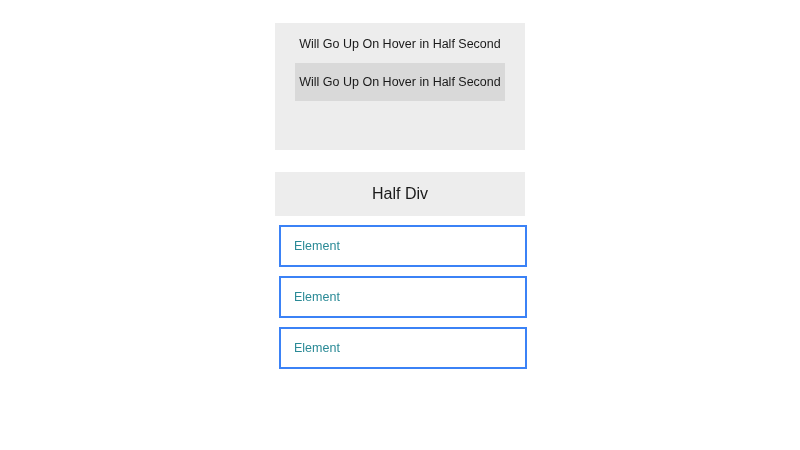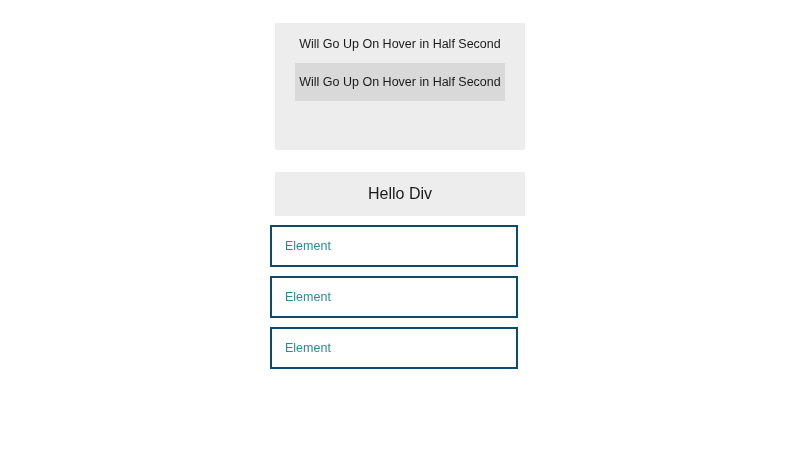--- a/index.html
+++ b/index.html
@@ -73,24 +73,24 @@
   }
   .hello-div-label {
     font-size: 16px;
     color: #1a1a1a;
     line-height: 20px;
   }
 
   
   .element-box {
     position: absolute;
-    left: 270px;
+    left: 279px;
     width: 248px;
     height: 42px;
-    border: 2px solid #0c4a6e;
+    border: 2px solid #3b82f6;
     background: #ffffff;
     box-sizing: border-box;
   }
   .element-box.e1 { top: 225px; }
   .element-box.e2 { top: 276px; }
   .element-box.e3 { top: 327px; }
 
   .element-label {
     position: absolute;
     left: 13px;
@@ -106,21 +106,21 @@
 <div class="stage">
 
   <div class="hover-panel">
     <div class="hover-panel-label">Will Go Up On Hover in Half Second</div>
     <div class="hover-inner">
       <div class="hover-inner-label">Will Go Up On Hover in Half Second</div>
     </div>
   </div>
 
   <div class="hello-div">
-    <div class="hello-div-label">Hello Div</div>
+    <div class="hello-div-label">Half Div</div>
   </div>
 
   <div class="element-box e1">
     <div class="element-label">Element</div>
   </div>
 
   <div class="element-box e2">
     <div class="element-label">Element</div>
   </div>
 

